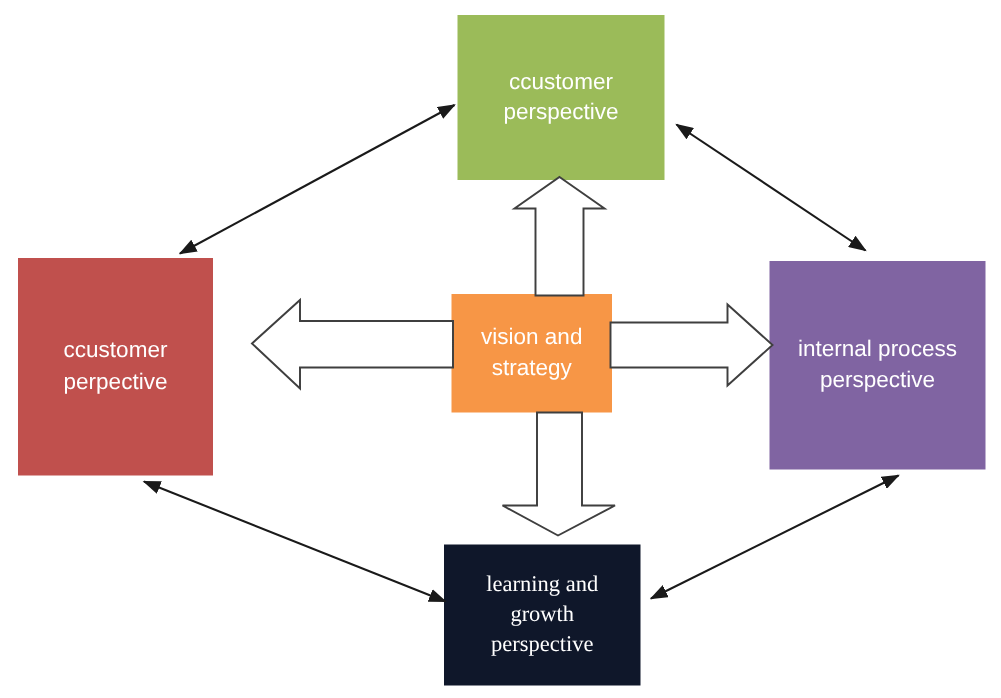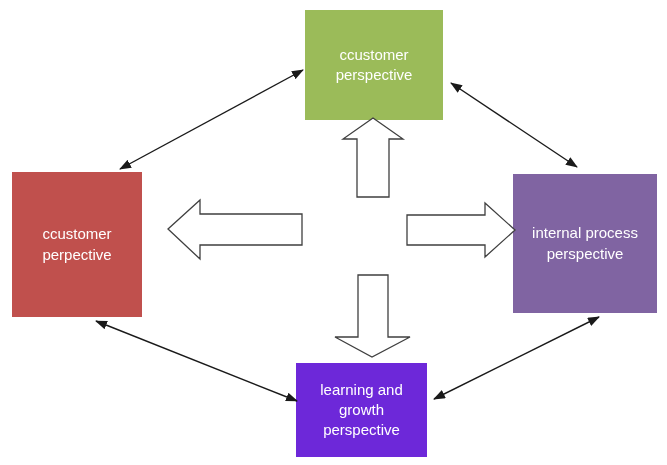--- a/index.html
+++ b/index.html
@@ -60,27 +60,31 @@
   <div class="node node-financial" style="background: rgb(155, 187, 89);">
     <span class="node-label">ccustomer
 perspective</span>
   </div>
 
   <div class="node node-customer" style="background: rgb(192, 80, 77);">
     <span class="node-label">ccustomer
 perpective</span>
   </div>
 
+  <div class="node node-vision" style="background: rgb(247, 150, 70);">
+    <span class="node-label">vision and
+strategy</span>
+  </div>
 
   <div class="node node-internal" style="background: rgb(128, 100, 162);">
     <span class="node-label">internal process
 perspective</span>
   </div>
 
-  <div class="node node-learning" style="background: #6d28d9;">
+  <div class="node node-learning" style="background: #0f172a; font-family: Liberation Serif, serif;">
     <span class="node-label">learning and
 growth
 perspective</span>
   </div>
 
   <svg class="arrows-layer" viewBox="0 0 667 465" xmlns="http://www.w3.org/2000/svg" aria-hidden="true">
     <defs>
       <marker id="arrowhead" viewBox="0 0 12 9" refX="11" refY="4.5" markerWidth="12" markerHeight="9" markerUnits="userSpaceOnUse" orient="auto-start-reverse">
         <path d="M0,0 L12,4.5 L0,9 Z" fill="#1a1a1a"></path>
       </marker>

